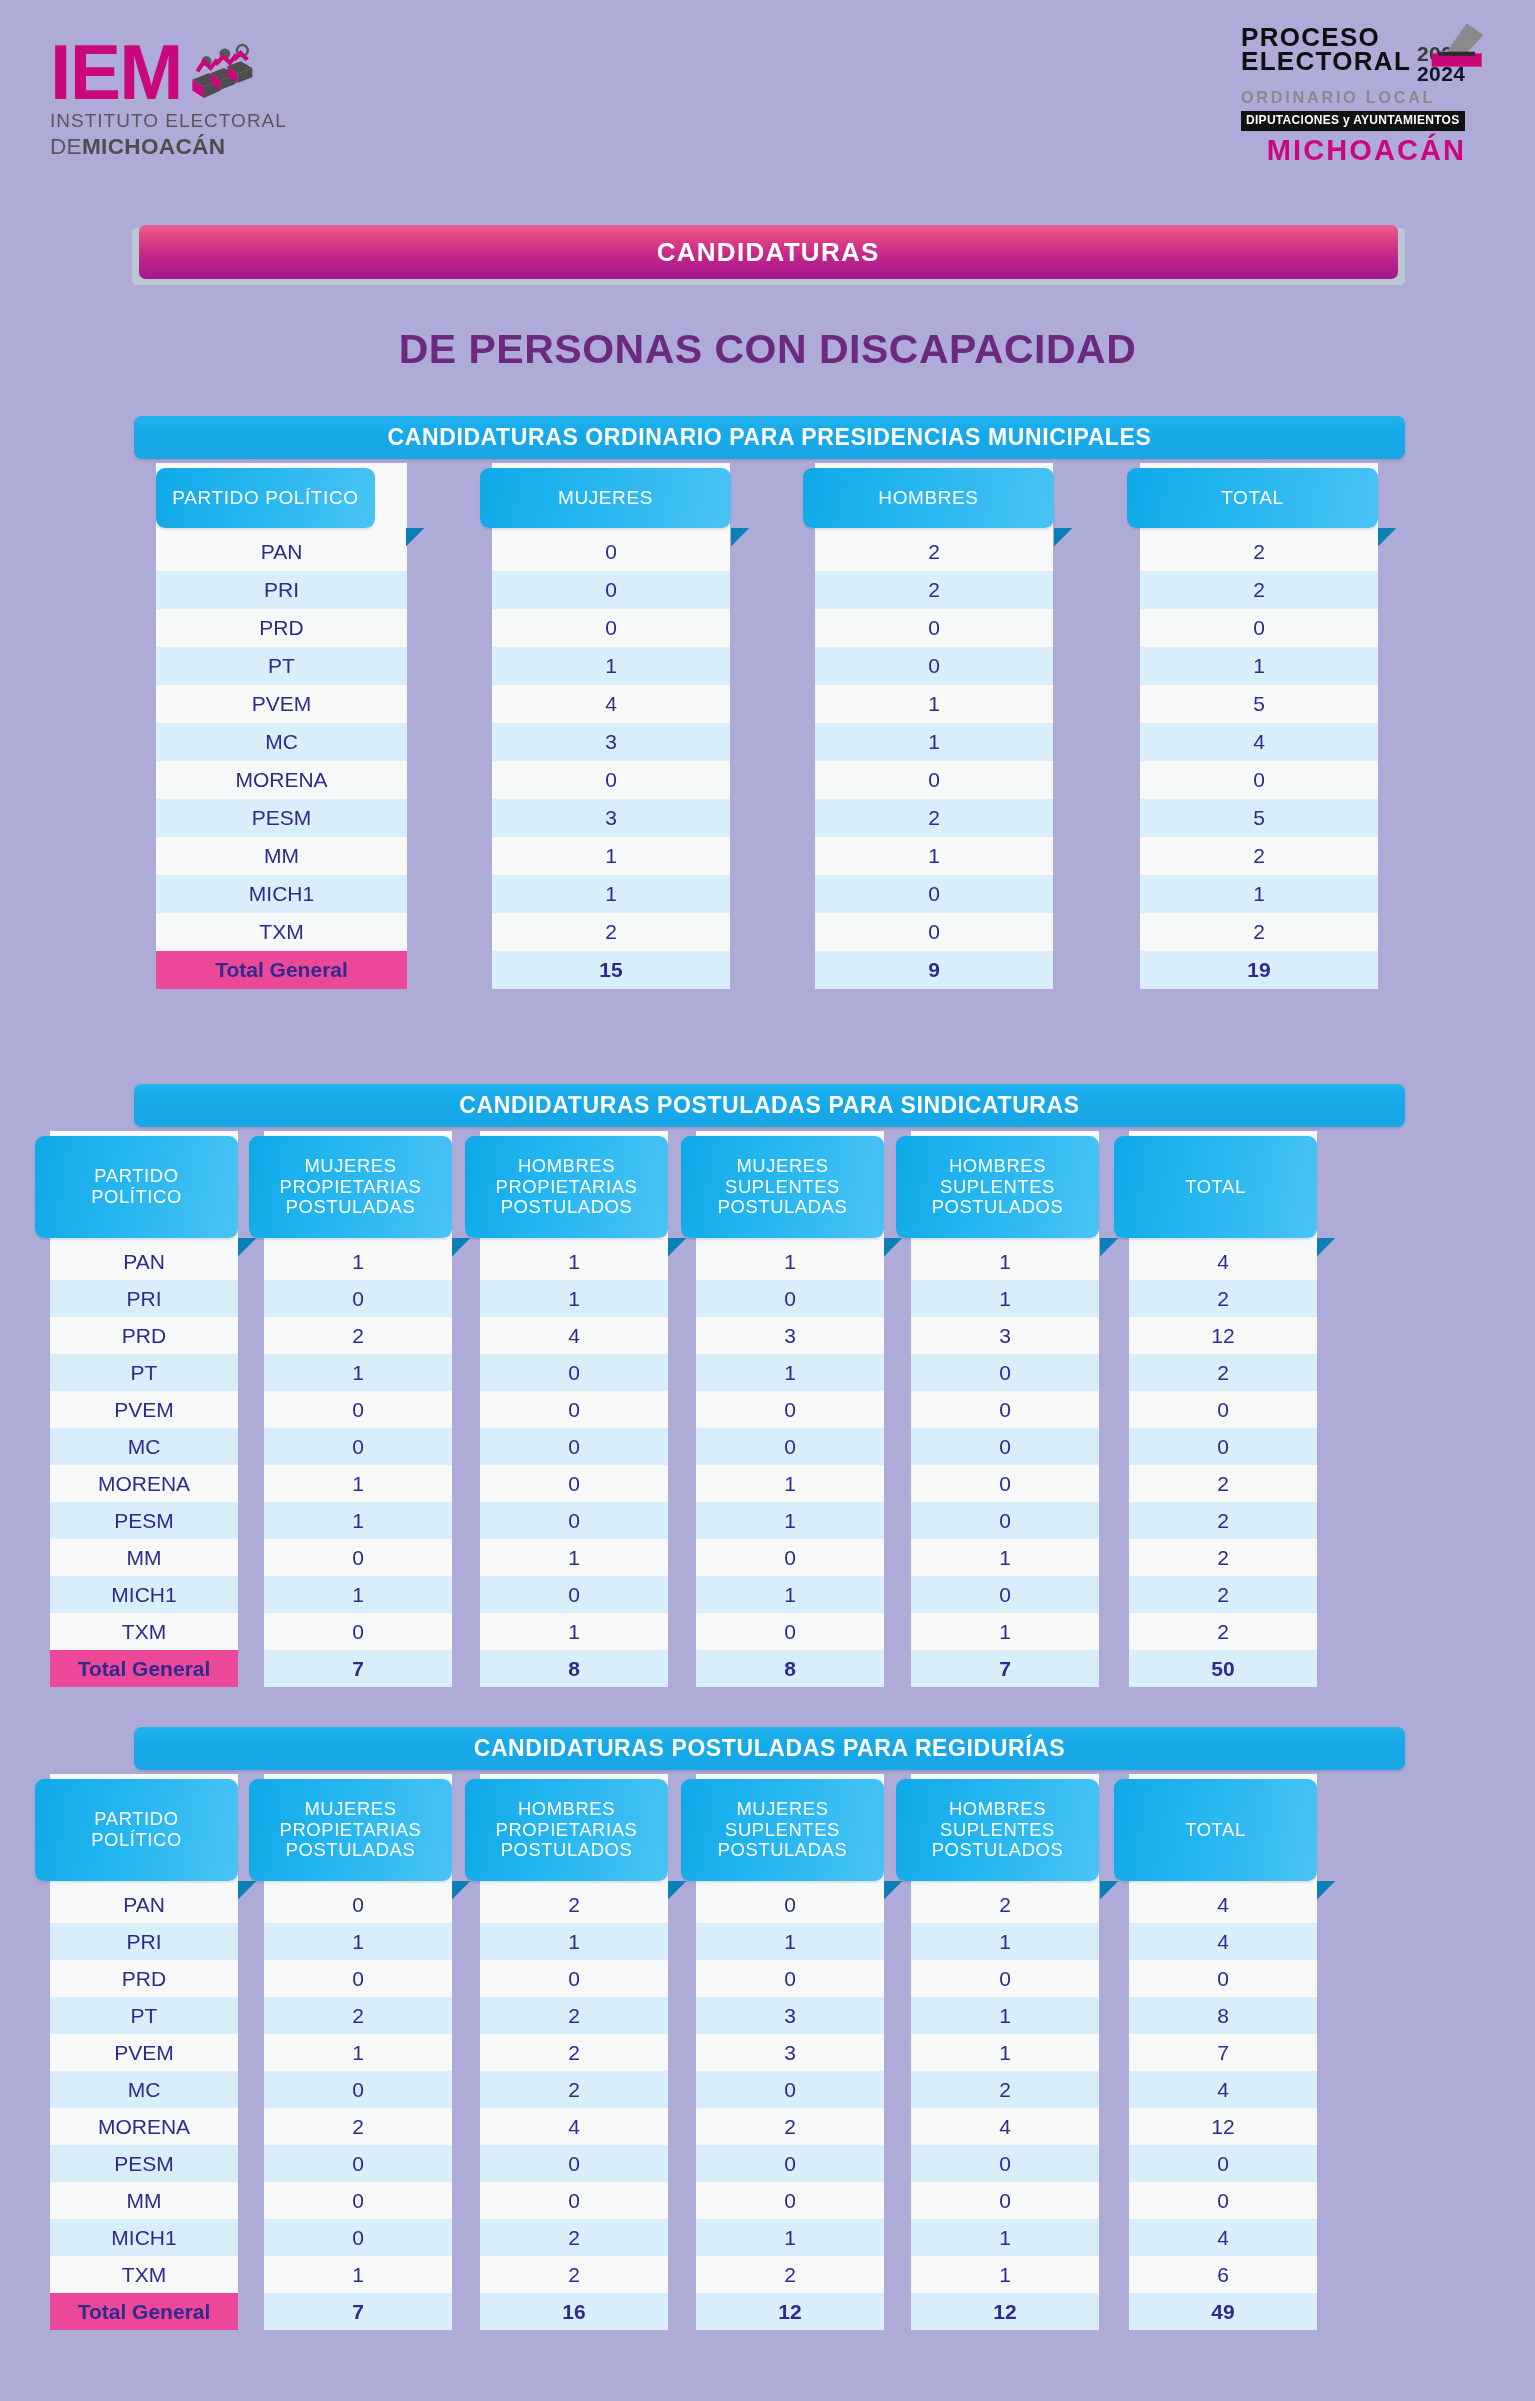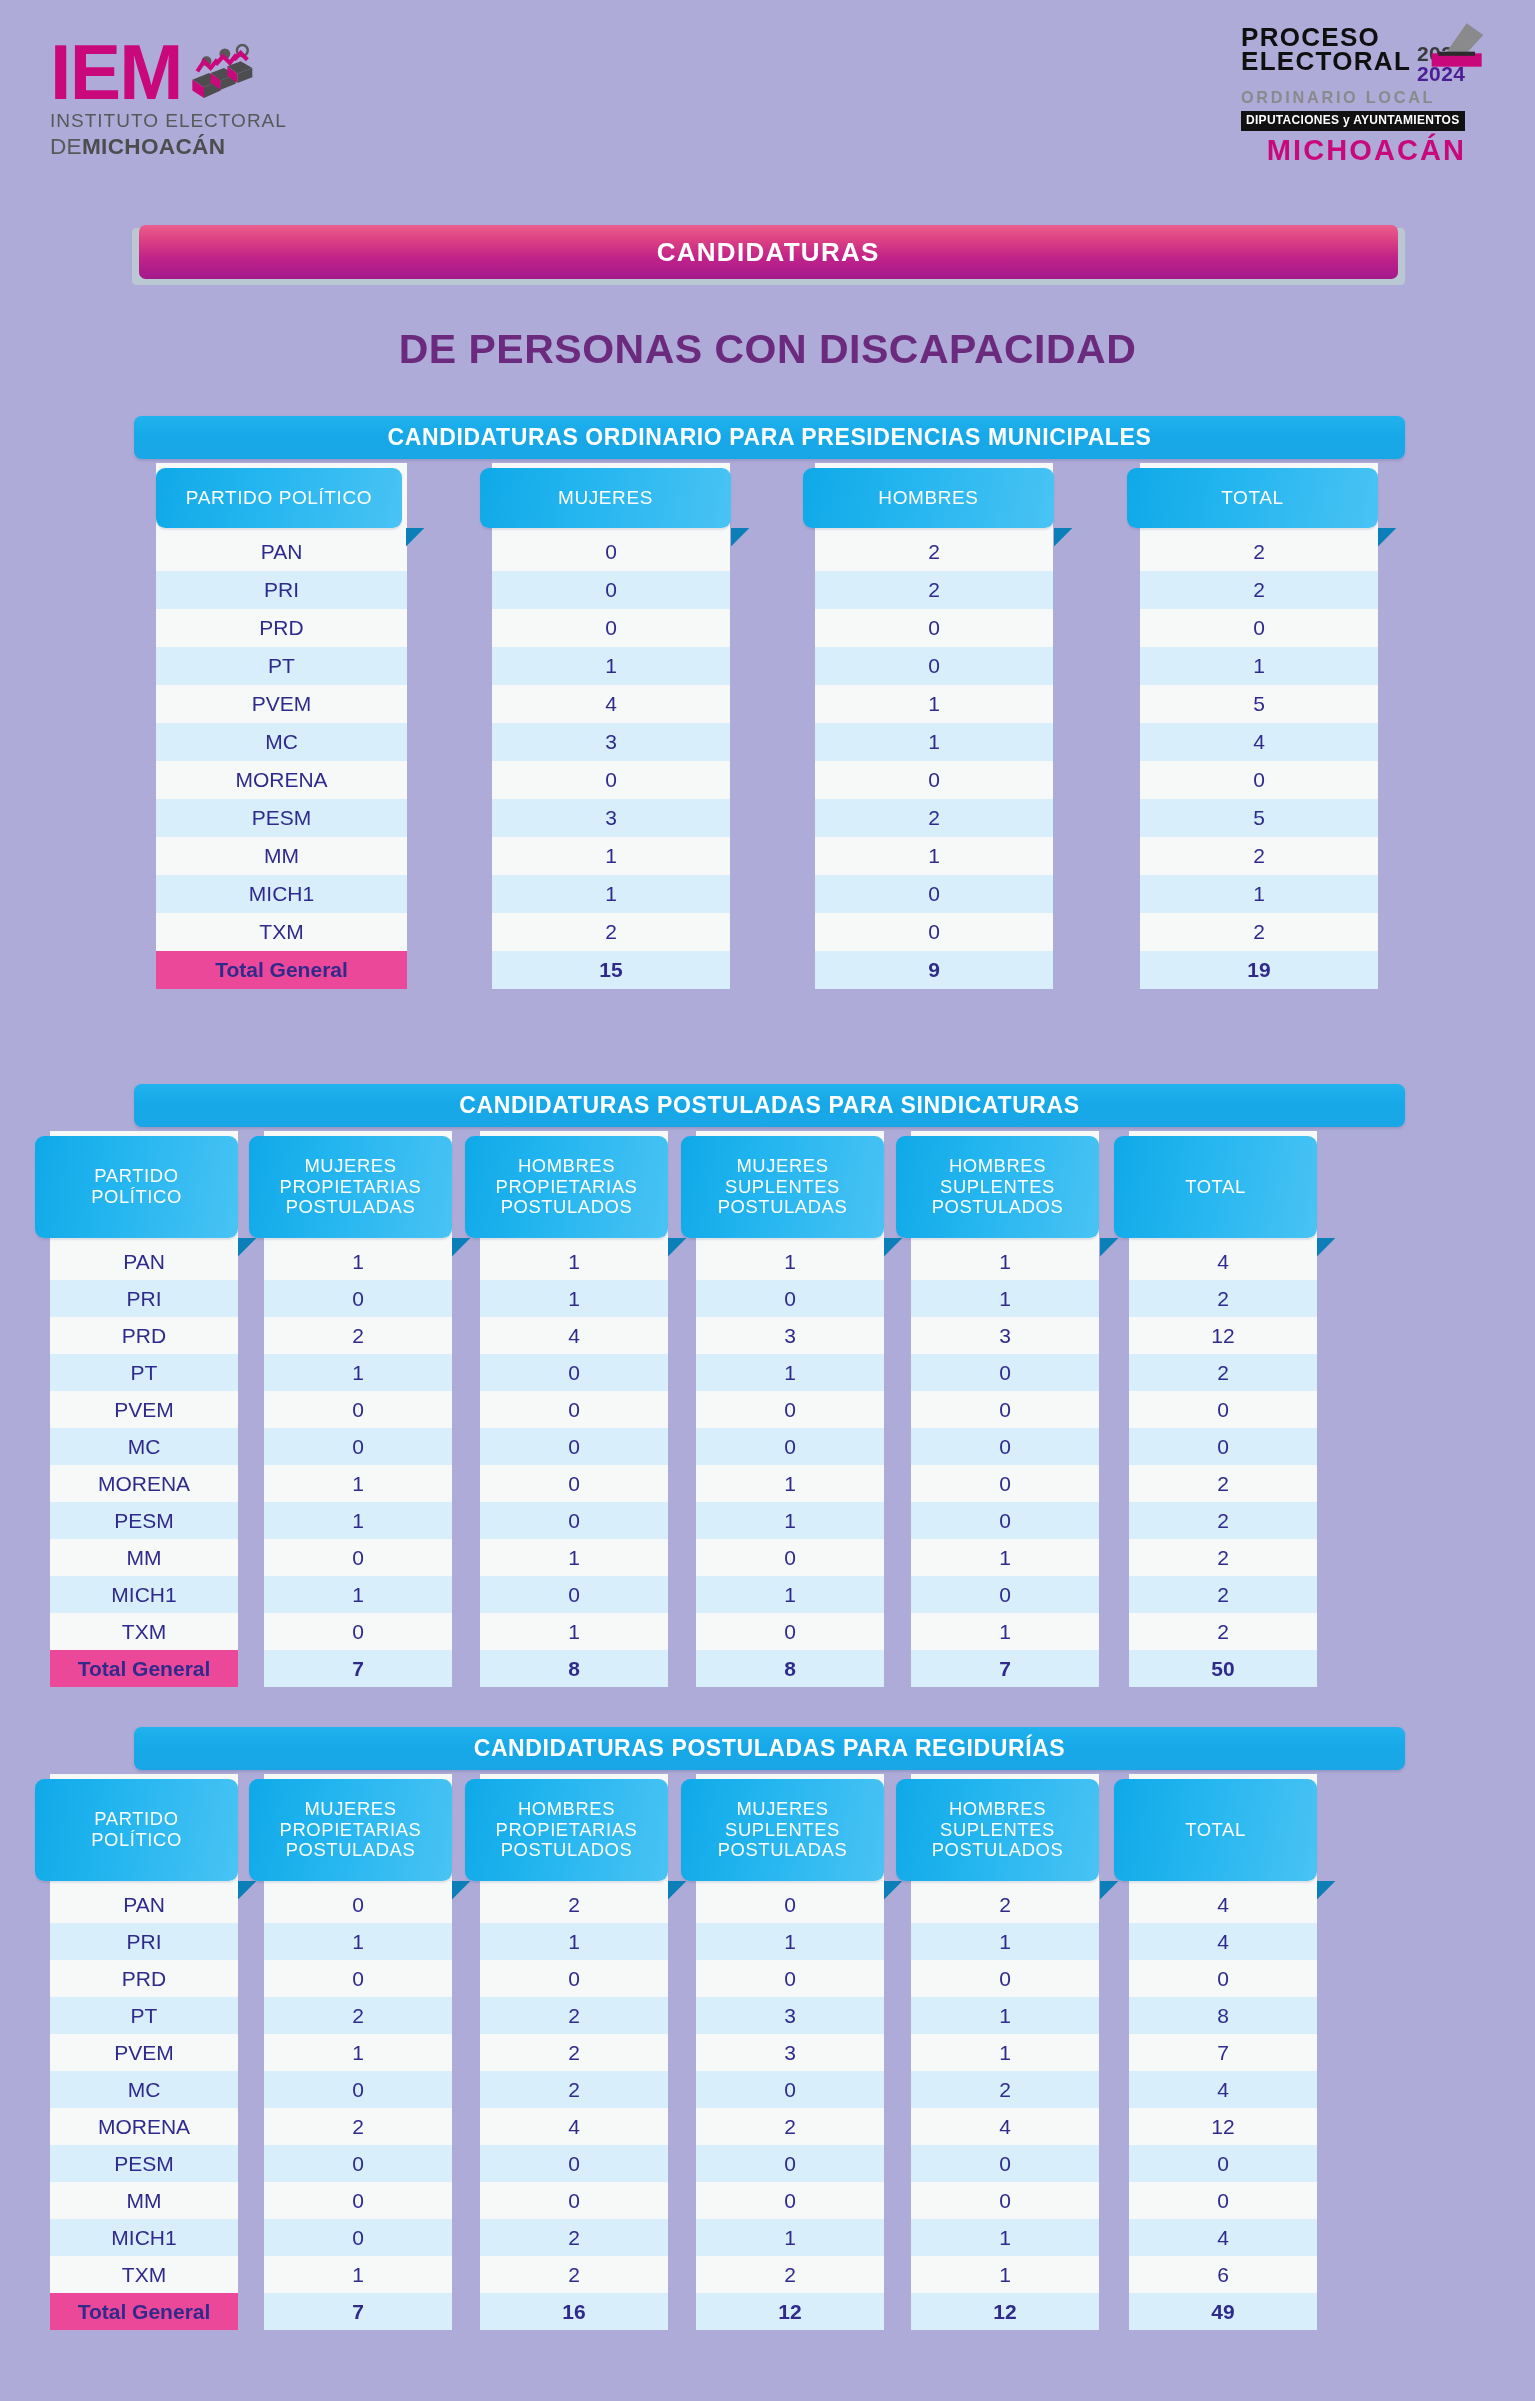--- a/index.html
+++ b/index.html
@@ -50,21 +50,21 @@
     font-family:"Liberation Sans", sans-serif;
   }
   .pe-years{
     margin-left:5.9px; margin-top:19px; line-height:0.94; text-align:left;
   }
   .pe-years span{
     display:block; font-size:21px; font-weight:bold;
     letter-spacing:0.4px; font-family:"Liberation Sans", sans-serif;
   }
   .pe-y1{ color:#3a3a3c; }
-  .pe-y2{ color:#4c1d95; }
+  .pe-y2{ color:#0f172a; }
   .pe-ballot{
     position:absolute; right:6.7px; top:-5px;
   }
   .pe-ordinario{
     font-size:16.3px; color:#8a8a8d; letter-spacing:2.7px;
     font-weight:bold; margin-top:4.2px;
     font-family:"Liberation Sans", sans-serif;
   }
   .pe-dip{
     background:#111; color:#fff; font-size:12px; font-weight:bold;
@@ -207,21 +207,21 @@
   </div>
 </div>
 <div class="subtitle">DE PERSONAS CON DISCAPACIDAD</div>
 
 <div id="sections-root">
     <div class="section" style="left: 0px; top: 416px; width: 1535px;">
       <div class="section-title" style="left: 134px; top: 0px; width: 1271px; height: 43px;">
         <span>CANDIDATURAS ORDINARIO PARA PRESIDENCIAS MUNICIPALES</span>
       </div>
       <div style="position: absolute; left: 156px; top: 47px; width: 251px; height: 72px; background: rgb(247, 249, 249);"></div>
-      <div class="col-head" style="left: 156px; top: 52px; width: 246px; height: 60px; justify-content: center;">
+      <div class="col-head" style="left: 156px; top: 52px; width: 219px; height: 60px; justify-content: center;">
         <div class="hd" style="font-size: 19px;">
           <div>PARTIDO POLÍTICO</div>
         </div>
       </div>
       <div class="col-fold" style="left: 406px; top: 112px;"></div>
       <div class="col-body" style="left: 156px; top: 117px; width: 251px;">
         <div class="cellrow odd" style="height: 38px; font-size: 21px;">PAN</div>
         <div class="cellrow even" style="height: 38px; font-size: 21px;">PRI</div>
         <div class="cellrow odd" style="height: 38px; font-size: 21px;">PRD</div>
         <div class="cellrow even" style="height: 38px; font-size: 21px;">PT</div>

